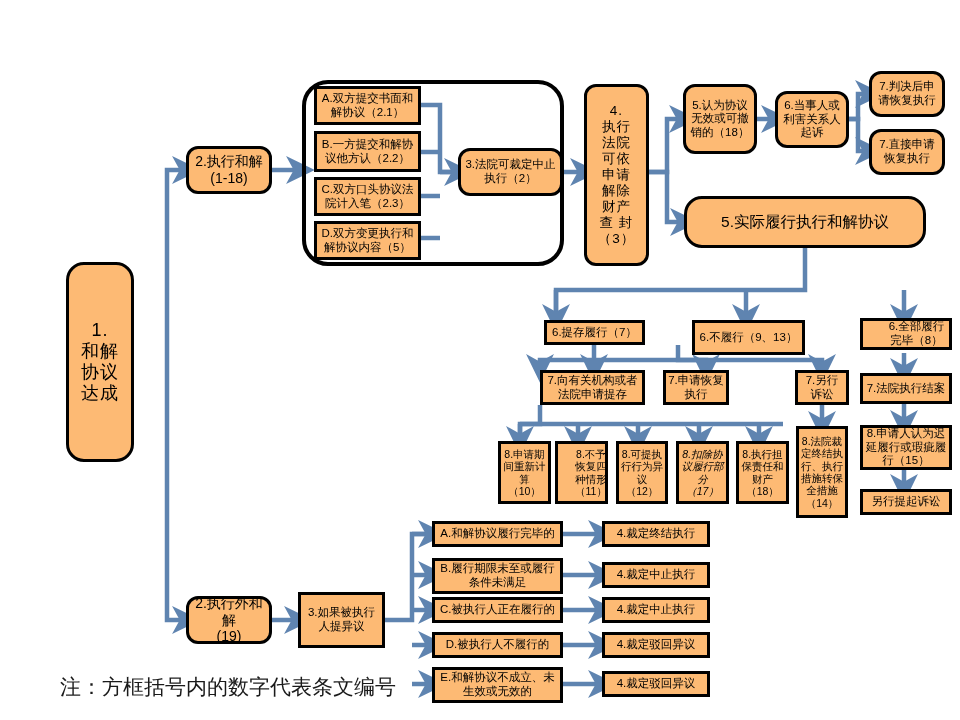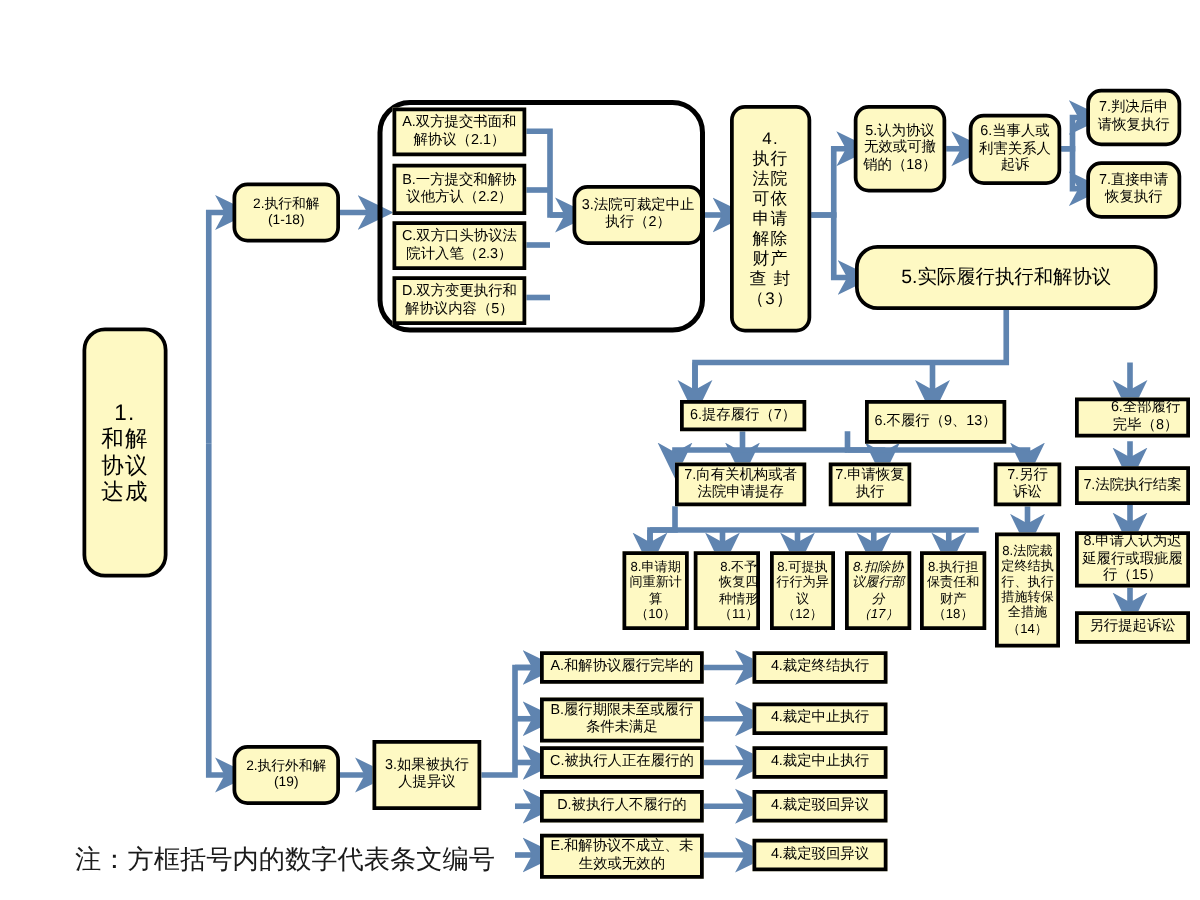--- a/index.html
+++ b/index.html
@@ -9,21 +9,21 @@
     background:#ffffff;
     font-family:"Liberation Sans","DejaVu Sans",sans-serif;
     overflow:hidden;
     position:relative;
   }
   #canvas { position:absolute; left:0; top:0; width:960px; height:720px; }
   #wires { position:absolute; left:0; top:0; width:960px; height:720px; }
 
   .node {
     position:absolute;
-    background:#fef9c3;
+    background:#fdba74;
     border:3px solid #000000;
     display:flex; align-items:center; justify-content:center;
     text-align:center;
     color:#000000;
     line-height:1.18;
     z-index:3;
     padding:1px 2px;
   }
   .node.round { border-radius:12px; }
   .node.round-lg { border-radius:18px; }
@@ -32,21 +32,21 @@
   .group-box {
     position:absolute;
     border:4px solid #000000;
     border-radius:26px;
     background:transparent;
     z-index:1;
   }
 
   .fs10 { font-size:10.5px; }
   .fs11 { font-size:11.5px; }
-  .fs12 { font-size:11px; }
+  .fs12 { font-size:14px; }
   .fs13 { font-size:13.5px; }
   .fs15 { font-size:15.5px; }
   .fs18 { font-size:18px; }
 
   .vert { letter-spacing:1px; }
 
   .note {
     position:absolute;
     color:#1a1a1a;
     font-size:21px;

